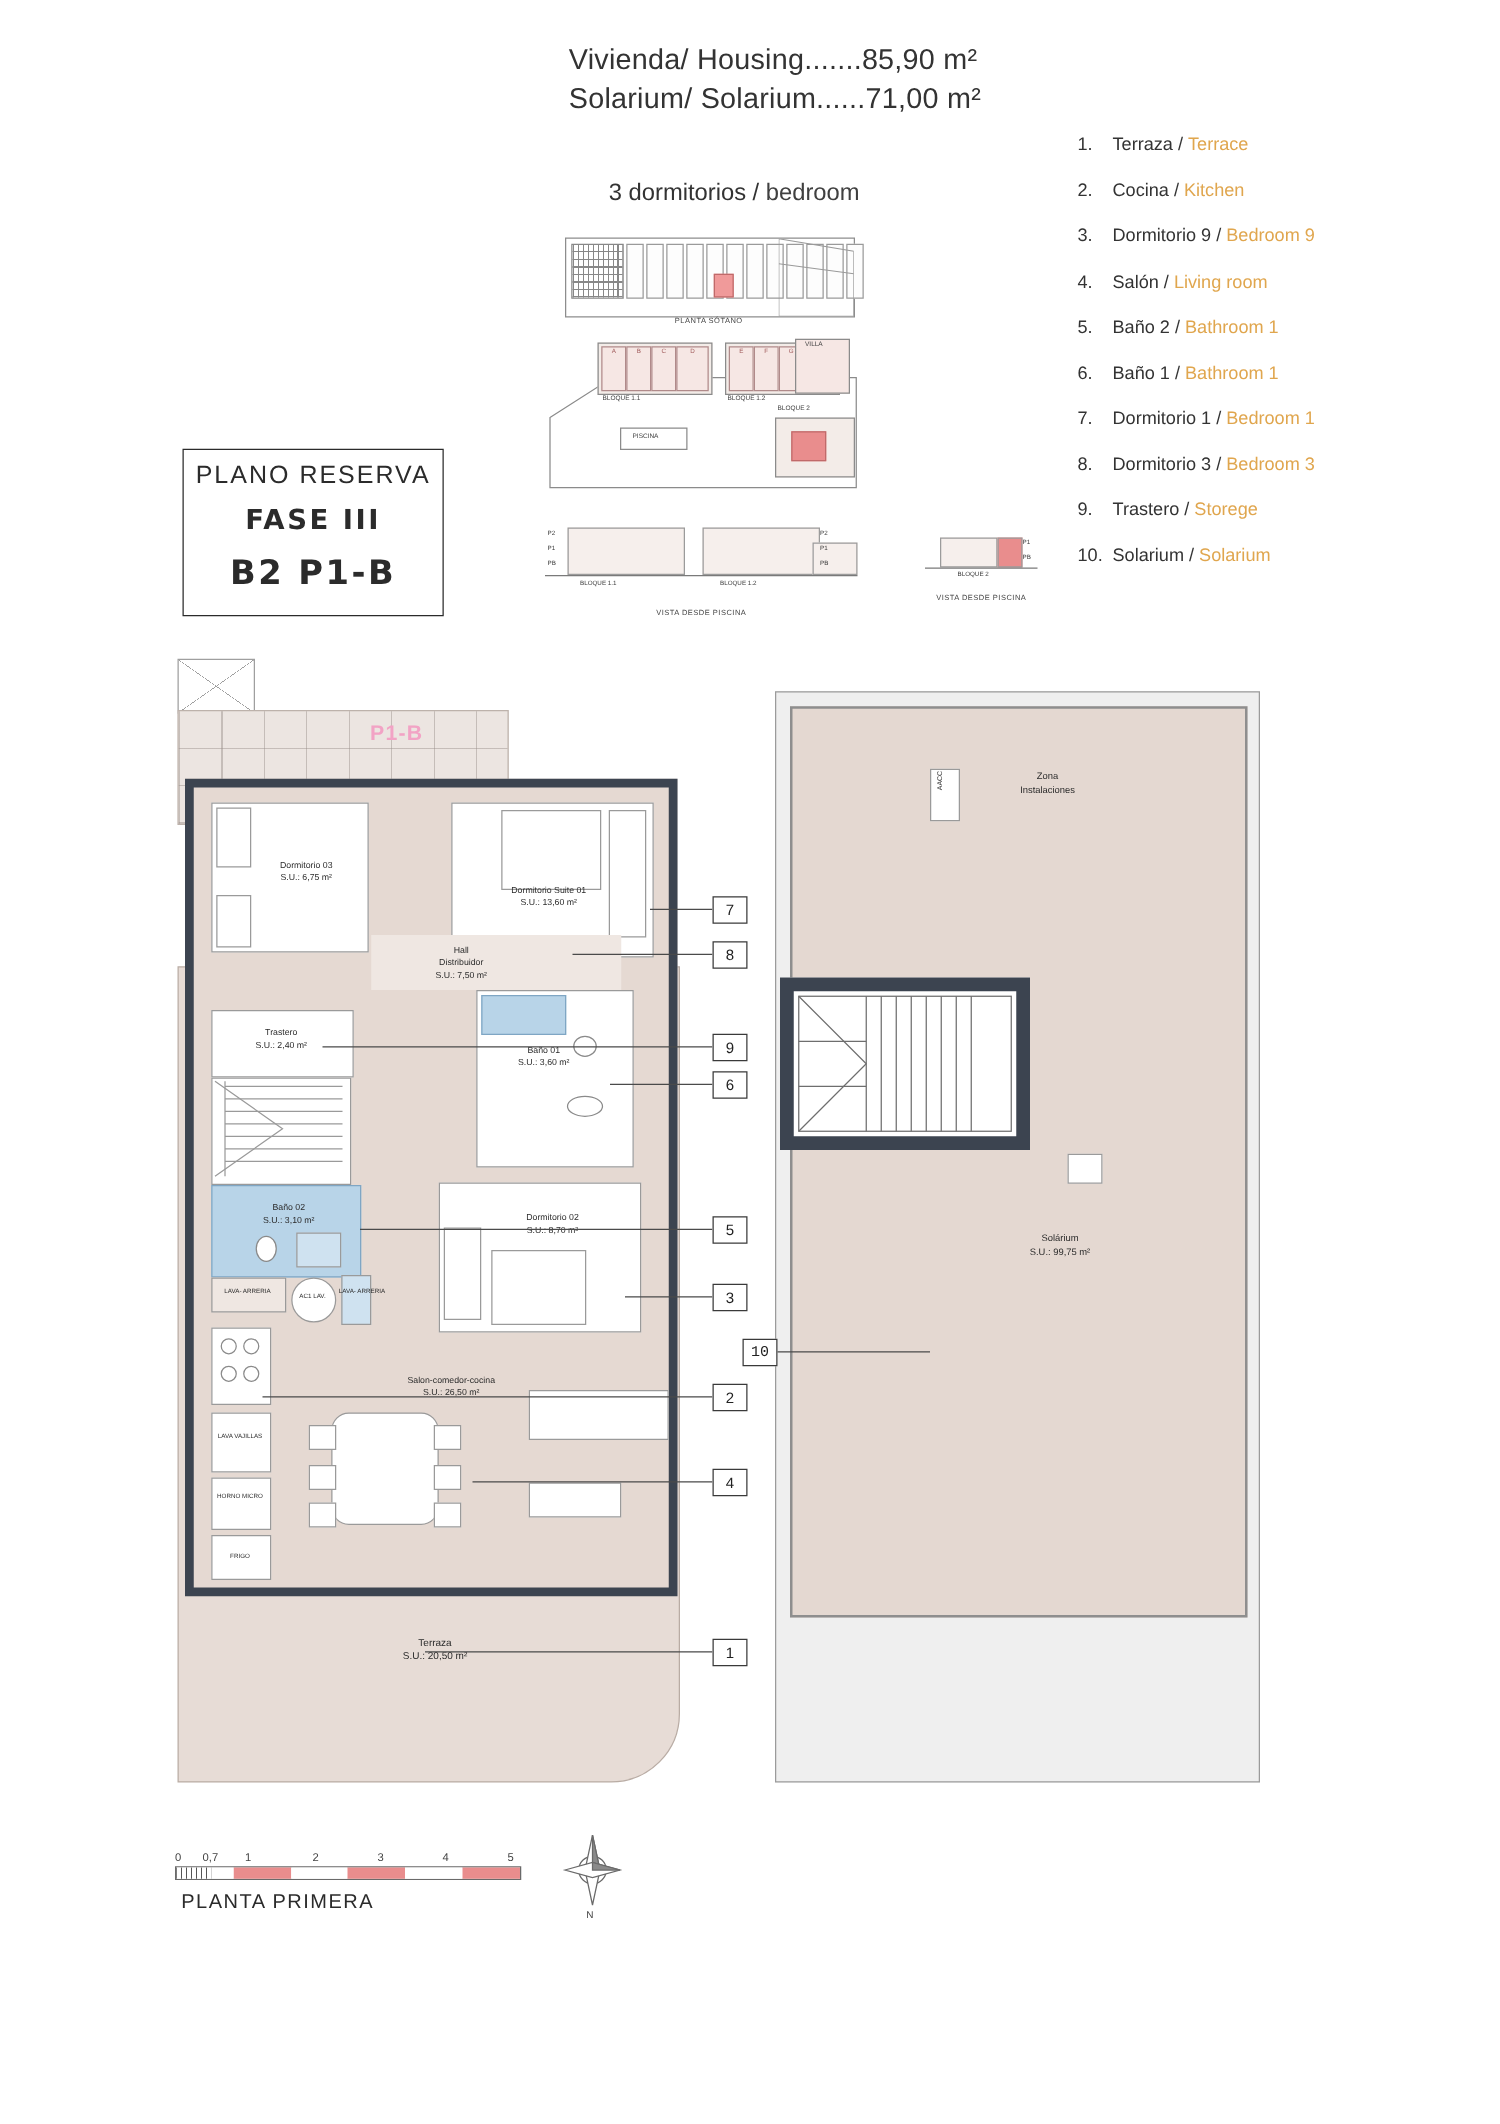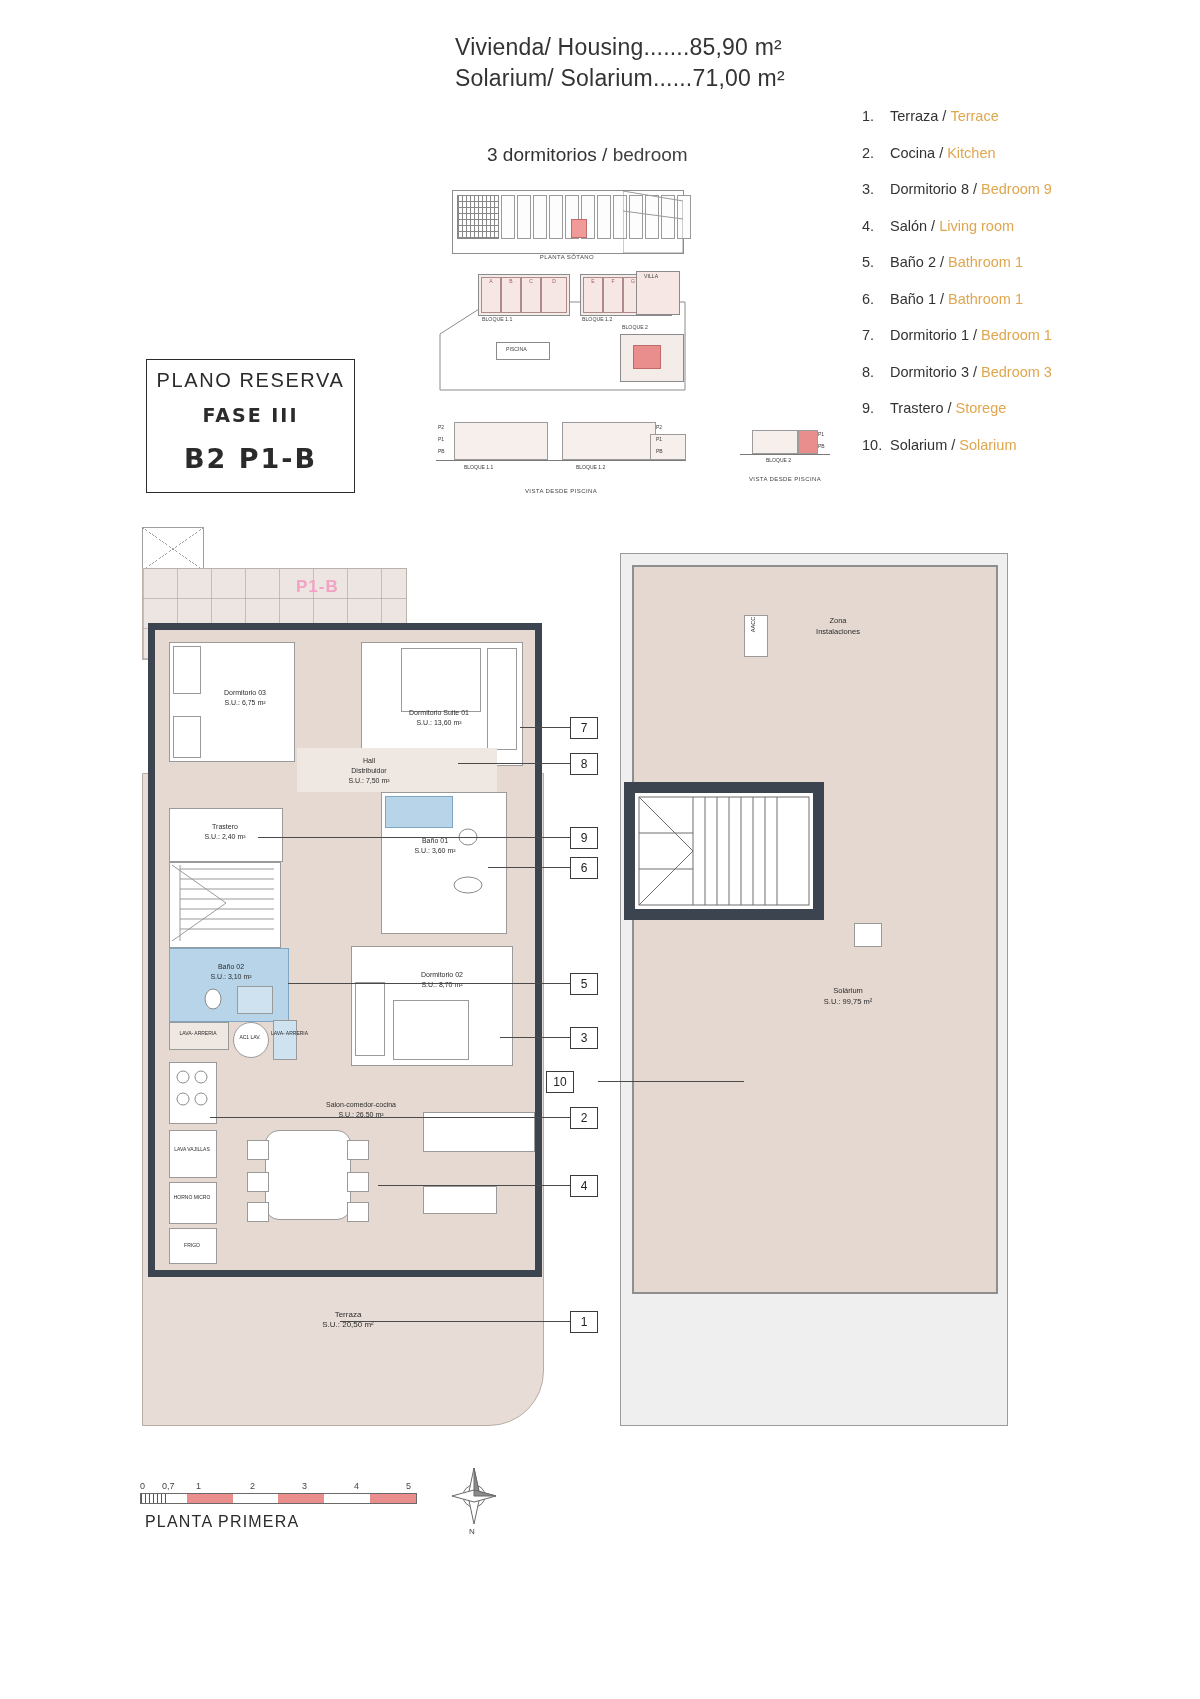--- a/index.html
+++ b/index.html
@@ -15,21 +15,21 @@
   .legend{position:absolute;left:862px;top:98px;width:320px;font-size:14.5px;line-height:36.5px;color:#333;}
   .legend .row{display:flex;}
   .legend .num{width:28px;text-align:left;color:#333;}
   .legend .es{color:#333;}
   .legend .sep{color:#333;padding:0 4px;}
   .legend .en{color:#e0a64e;}
 
   
   .reserva{position:absolute;left:146px;top:359px;width:207px;height:132px;border:1px solid #2b2b2b;background:#fff;}
   .reserva .t1{position:absolute;top:9px;left:0;width:100%;text-align:center;font-size:20px;letter-spacing:1.6px;color:#2b2b2b;}
-  .reserva .t2{position:absolute;top:44px;left:0;width:100%;text-align:center;font-size:19px;font-weight:bold;letter-spacing:2px;font-family:"DejaVu Sans",sans-serif;}
+  .reserva .t2{position:absolute;top:44px;left:0;width:100%;text-align:center;font-size:22px;font-weight:bold;letter-spacing:2px;font-family:"DejaVu Sans",sans-serif;}
   .reserva .t3{position:absolute;top:83px;left:0;width:100%;text-align:center;font-size:27px;font-weight:bold;letter-spacing:2px;font-family:"DejaVu Sans",sans-serif;}
 
   
   .kp{position:absolute;}
   .kp-basement{left:452px;top:190px;width:230px;height:62px;border:1px solid #8d8d8d;background:#fff;}
   .kp-basement .cellrow{position:absolute;top:4px;left:4px;height:42px;display:flex;gap:2px;}
   .kp-basement .cell{width:12px;height:42px;border:1px solid #9a9a9a;background:#fdfdfd;}
   .kp-basement .hatch{position:absolute;left:4px;top:4px;width:40px;height:42px;
         background:repeating-linear-gradient(90deg,#888 0 1px,transparent 1px 4px),repeating-linear-gradient(0deg,#888 0 1px,transparent 1px 6px);
         border:1px solid #888;}
@@ -114,21 +114,21 @@
       <span class="en">Terrace</span>
     </div>
   <div class="row">
       <span class="num">2.</span>
       <span class="es">Cocina</span>
       <span class="sep">/</span>
       <span class="en">Kitchen</span>
     </div>
   <div class="row">
       <span class="num">3.</span>
-      <span class="es">Dormitorio 8</span>
+      <span class="es">Dormitorio 9</span>
       <span class="sep">/</span>
       <span class="en">Bedroom 9</span>
     </div>
   <div class="row">
       <span class="num">4.</span>
       <span class="es">Salón</span>
       <span class="sep">/</span>
       <span class="en">Living room</span>
     </div>
   <div class="row">
@@ -442,21 +442,21 @@
   <div class="lead" style="left:360px;top:352px;width:82px;"></div>
   <div class="callout" style="left:442px;top:342px;">6</div>
 
   <div class="lead" style="left:160px;top:468px;width:282px;"></div>
   <div class="callout" style="left:442px;top:458px;">5</div>
 
   <div class="lead" style="left:372px;top:522px;width:70px;"></div>
   <div class="callout" style="left:442px;top:512px;">3</div>
 
   <div class="lead" style="left:470px;top:566px;width:146px;"></div>
-  <div class="callout" style="left:418px;top:556px;">10</div>
+  <div class="callout" style="left:466px;top:556px;font-family:Liberation Mono, monospace;">10</div>
 
   <div class="lead" style="left:82px;top:602px;width:360px;"></div>
   <div class="callout" style="left:442px;top:592px;">2</div>
 
   <div class="lead" style="left:250px;top:670px;width:192px;"></div>
   <div class="callout" style="left:442px;top:660px;">4</div>
 
   <div class="lead" style="left:212px;top:806px;width:230px;"></div>
   <div class="callout" style="left:442px;top:796px;">1</div>
 </div>

